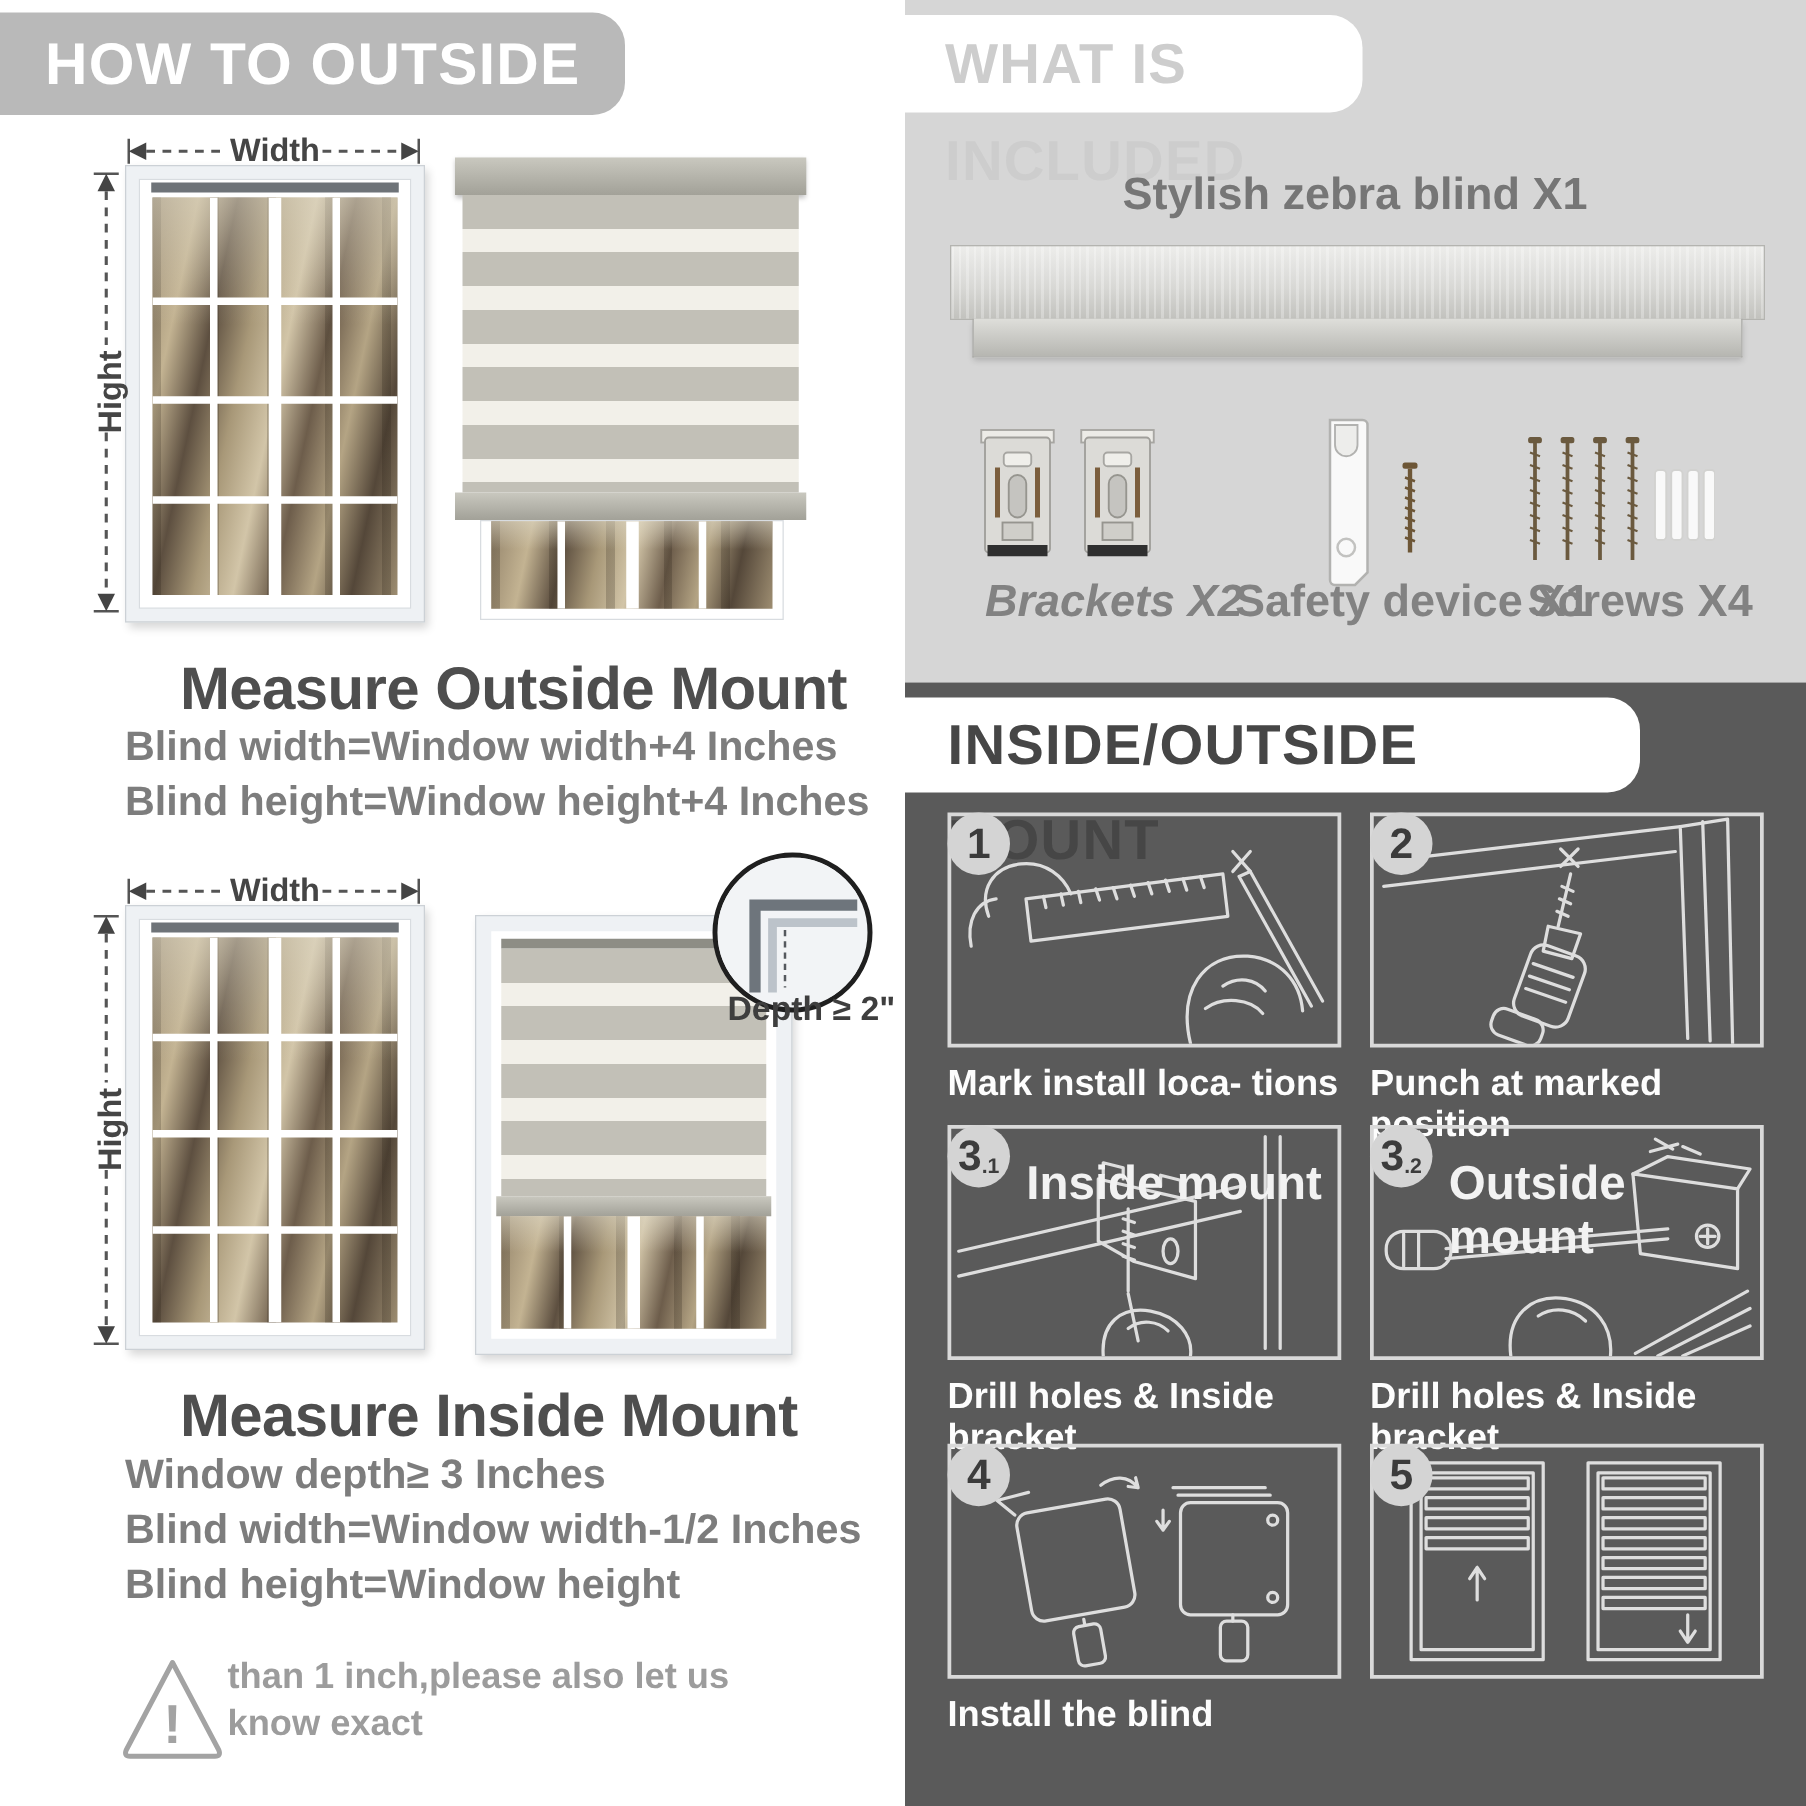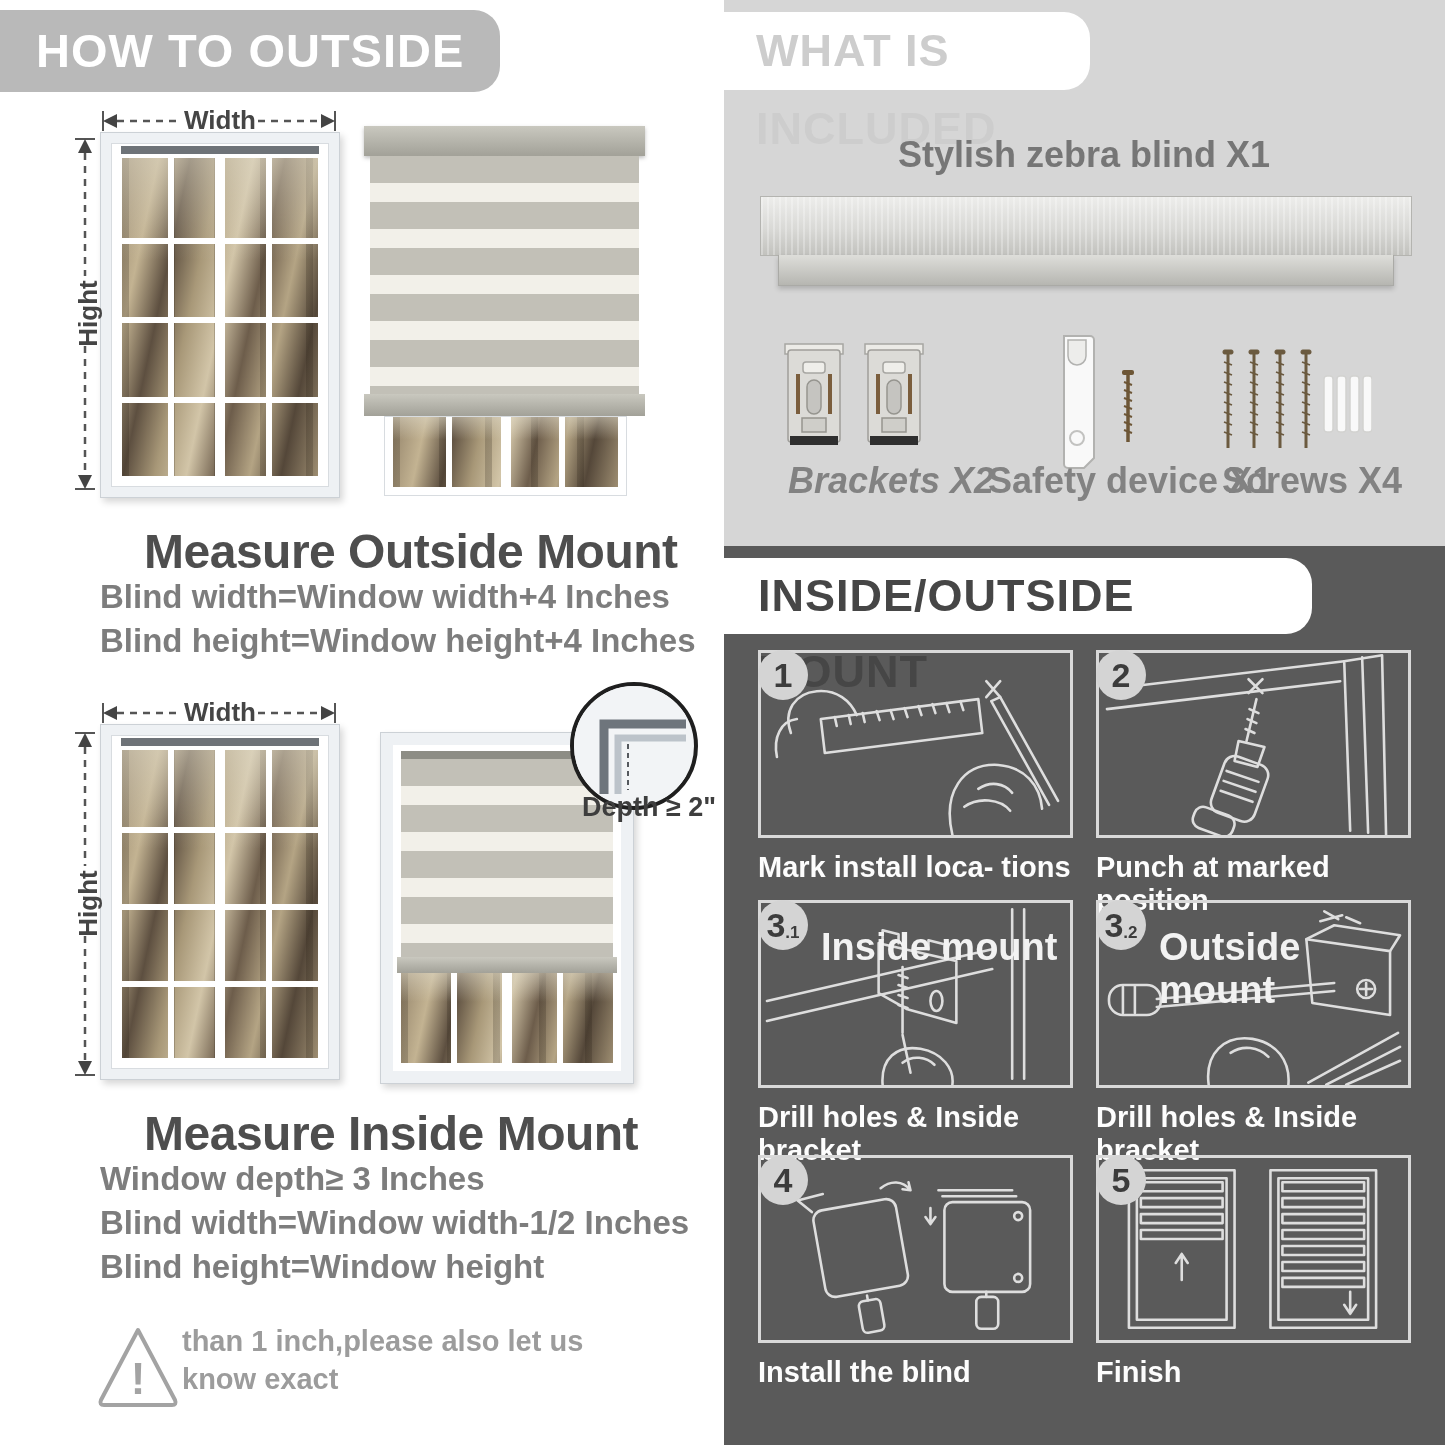--- a/index.html
+++ b/index.html
@@ -438,15 +438,14 @@
           <rect x="184" y="40" width="82" height="9"></rect>
           <rect x="184" y="56" width="82" height="9"></rect>
           <rect x="184" y="72" width="82" height="9"></rect>
           <rect x="184" y="88" width="82" height="9"></rect>
           <rect x="184" y="104" width="82" height="9"></rect>
           <rect x="184" y="120" width="82" height="9"></rect>
         </g>
         <path d="M252,134 v22 M252,156 l-6,-9 M252,156 l6,-9" stroke="#cfcfcf"></path>
       </svg>
     </div>
-    <div class="caption">Finish</div>
   </div>
 </div>
 
 </body></html>

